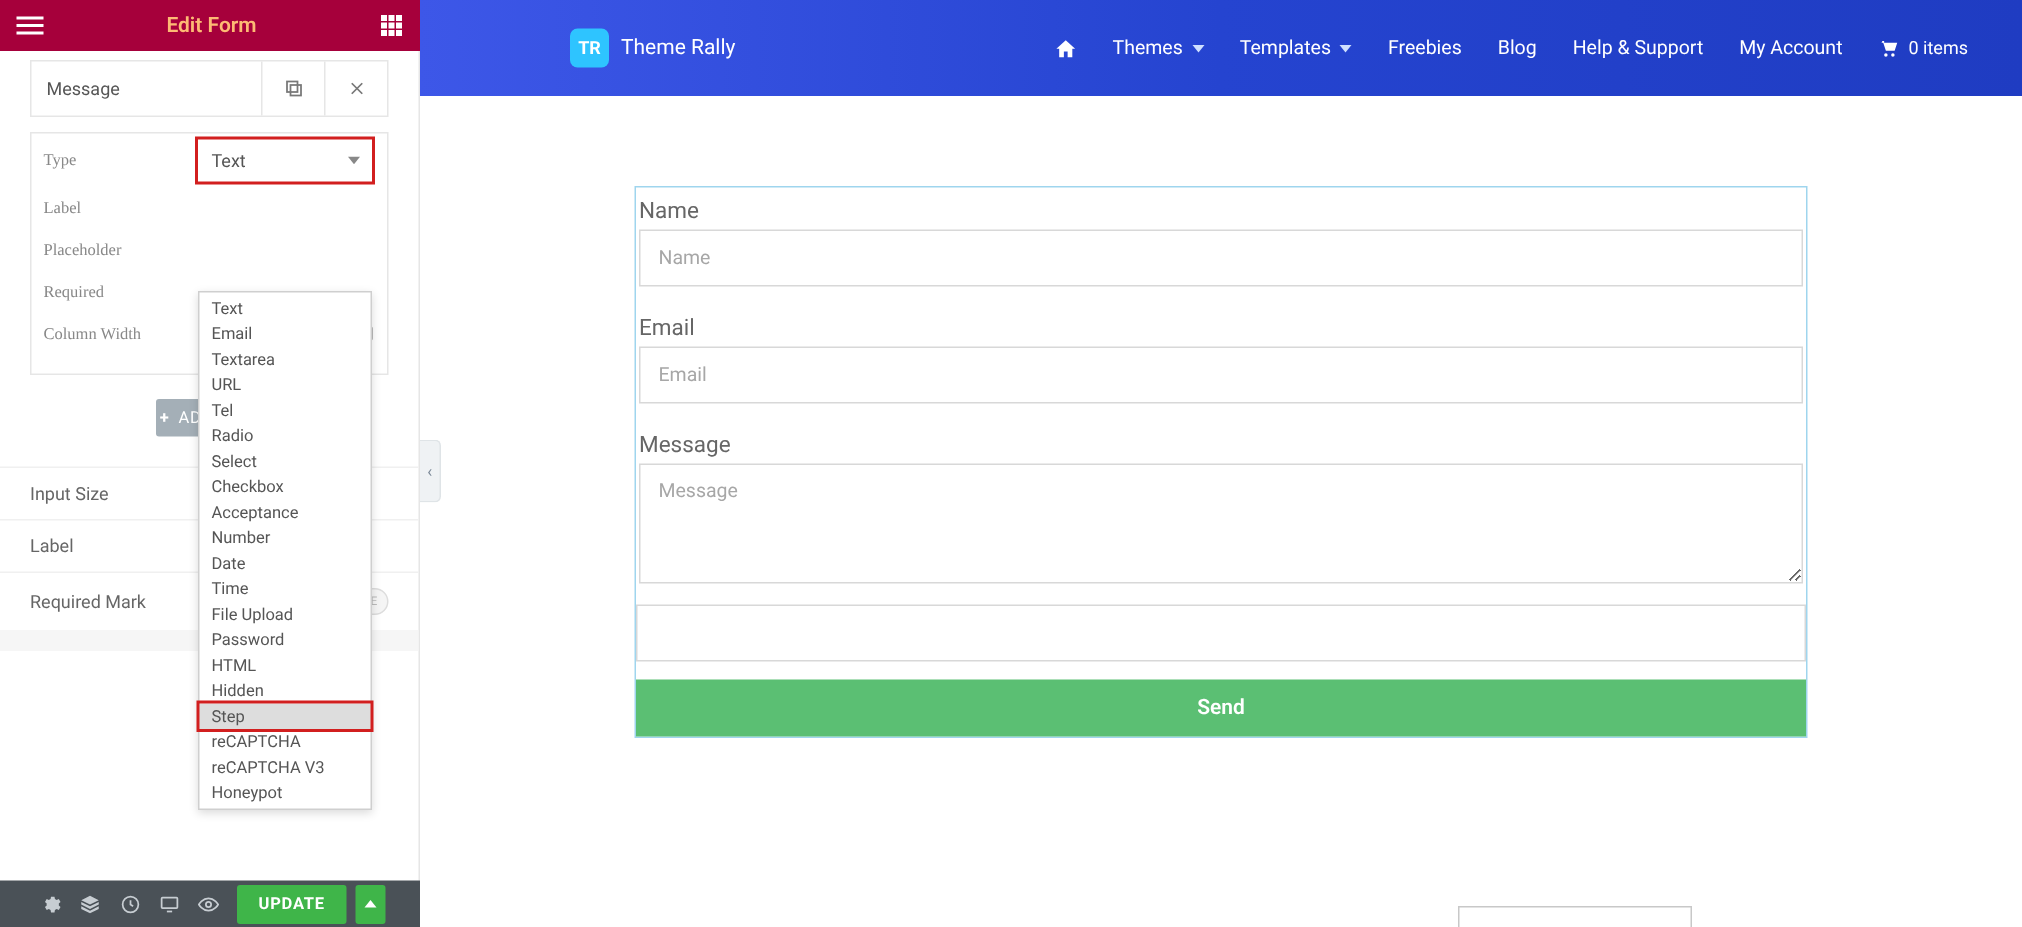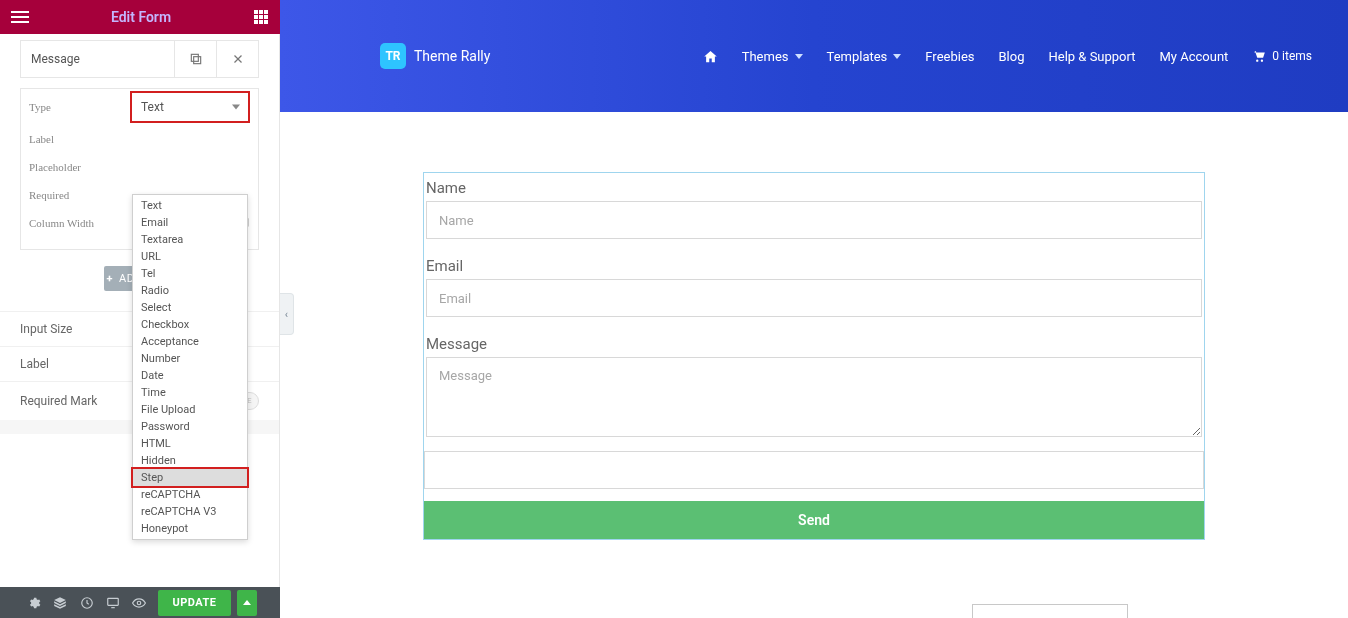--- a/index.html
+++ b/index.html
@@ -1,19 +1,19 @@
 <!DOCTYPE html>
 <html><head>
 <meta charset="utf-8">
 <style>
   * { box-sizing: border-box; margin: 0; padding: 0; font-family: -apple-system, BlinkMacSystemFont, "Segoe UI", Roboto, Arial, sans-serif; }
   body { width: 1348px; height: 618px; overflow: hidden; position: relative; background: #fff; }
 
   
-  .editor-header { position: absolute; left: 0; top: 0; width: 280px; height: 34px; background: #a6003b; color: #c4b5fd; display: flex; align-items: center; }
+  .editor-header { position: absolute; left: 0; top: 0; width: 280px; height: 34px; background: #a6003b; color: #fdba74; display: flex; align-items: center; }
   .editor-header .hamburger { width: 40px; height: 34px; display:flex; align-items:center; justify-content:center; cursor:pointer; }
   .editor-header .hamburger span { display:block; width:18px; height:2px; background:#fff; position:relative; }
   .editor-header .hamburger span::before, .editor-header .hamburger span::after { content:""; position:absolute; left:0; width:18px; height:2px; background:#fff; }
   .editor-header .hamburger span::before { top:-5px; }
   .editor-header .hamburger span::after { top:5px; }
   .editor-header .title { flex:1; text-align:center; font-size:14px; font-weight:600; }
   .editor-header .grid-icon { width: 38px; height:34px; display:flex; align-items:center; justify-content:center; cursor:pointer; }
   .grid-dots { width:14px; height:14px; display:grid; grid-template-columns:repeat(3,1fr); grid-template-rows:repeat(3,1fr); gap:1.5px; }
   .grid-dots i { background:#fff; width:100%; height:100%; }
 
@@ -60,21 +60,21 @@
   .bottom-bar { position:absolute; left:0; bottom:0; width:280px; height:31px; background:#4a5157; display:flex; align-items:center; padding:0 23px; gap:4px; }
   .bottom-bar .bicon { width:24px; height:24px; display:flex; align-items:center; justify-content:center; color:#c7cdd2; cursor:pointer; }
   .bottom-bar .bicon svg { width:14px; height:14px; }
   .bottom-bar .spacer { flex:1; }
   .update-btn { background:#3fb549; color:#fff; border:none; height:26px; padding:0 14px; font-size:11px; font-weight:700; letter-spacing:.5px; cursor:pointer; border-radius:2px; }
   .update-more { background:#3fb549; border:none; height:26px; width:22px; margin-left:2px; border-radius:2px; cursor:pointer; display:flex; align-items:center; justify-content:center; }
   .update-more .tri { width:0;height:0;border-left:4px solid transparent;border-right:4px solid transparent;border-bottom:5px solid #fff; }
 
   
   .preview { position:absolute; left:280px; top:0; right:0; bottom:0; background:#fff; }
-  .site-header { height:112px; background:linear-gradient(90deg,#3d57e8 0%, #2544d0 50%, #1f3cc2 100%); display:flex; align-items:center; padding:0 36px 0 100px; }
+  .site-header { height:64px; background:linear-gradient(90deg,#3d57e8 0%, #2544d0 50%, #1f3cc2 100%); display:flex; align-items:center; padding:0 36px 0 100px; }
   .brand { display:flex; align-items:center; gap:8px; color:#fff; font-size:14px; }
   .brand .logo { width:26px; height:26px; background:#2ec4ff; border-radius:5px; display:flex; align-items:center; justify-content:center; font-weight:700; font-size:12px; color:#fff; }
   .nav { margin-left:auto; display:flex; align-items:center; gap:24px; color:#fff; font-size:13px; }
   .nav .ni { display:flex; align-items:center; gap:6px; cursor:pointer; }
   .nav .caret-d { width:0;height:0;border-left:4px solid transparent;border-right:4px solid transparent;border-top:5px solid #cfe0ff; }
   .home-ic svg { width:15px; height:15px; fill:#fff; }
   .cart { display:flex; align-items:center; gap:6px; color:#fff; font-size:12px; cursor:pointer; }
   .cart svg { width:14px; height:14px; fill:#fff; }
 
   .form-area { margin:60px auto 0 auto; width:782px; }

